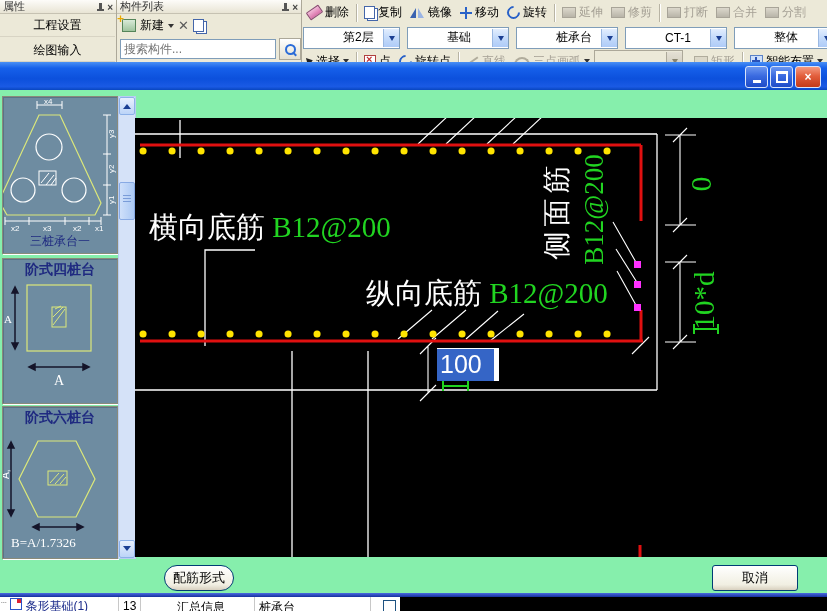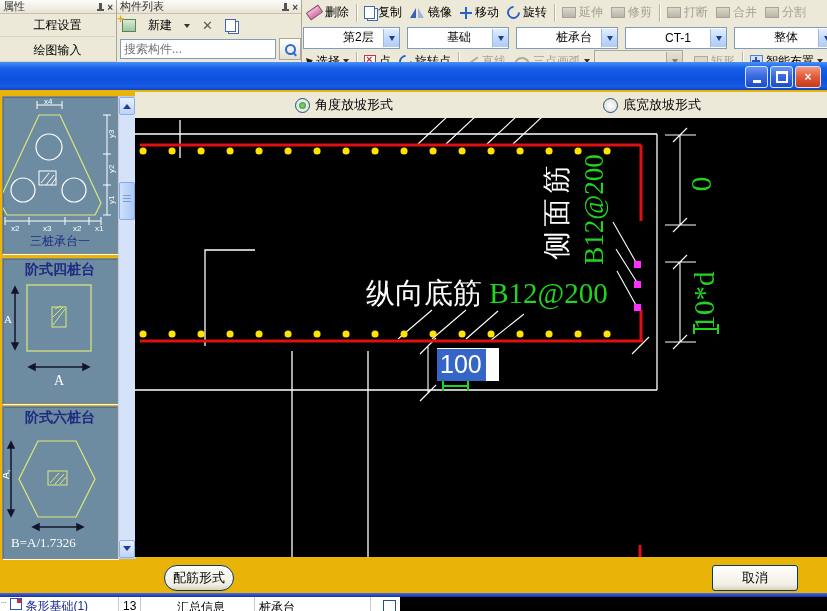--- a/index.html
+++ b/index.html
@@ -13,21 +13,21 @@
         border-bottom:1px solid #c6c2b2;display:flex;align-items:flex-end;padding:0 3px;overflow:hidden;}
   .phdr .t{font-size:11px;color:#333;margin-bottom:-1px;white-space:nowrap;}
   .phdr .sp{flex:1;}
   .pin{position:relative;width:9px;height:9px;margin:0 2px 1px 0;}
   .pin::before{content:"";position:absolute;left:3px;top:0;width:3px;height:6px;background:#555;}
   .pin::after{content:"";position:absolute;left:1px;top:6px;width:7px;height:2px;background:#555;}
   .hx{font-size:10px;font-weight:bold;color:#444;line-height:9px;margin-bottom:1px;cursor:default;}
   .navitem{position:absolute;left:0;width:115px;height:22px;display:flex;align-items:center;justify-content:center;
            border-bottom:1px solid #d8d4c4;background:#ece9d8;cursor:pointer;}
   
-  .mini-tb{position:absolute;left:2px;top:15px;height:21px;display:flex;align-items:center;gap:12px;padding-left:3px;}
+  .mini-tb{position:absolute;left:2px;top:15px;height:21px;display:flex;align-items:center;gap:4px;padding-left:3px;}
   .ico-new{position:relative;width:12px;height:11px;background:linear-gradient(#d9ead8,#9fc49e);border:1px solid #55855a;}
   .ico-new::before{content:"+";position:absolute;top:-8px;left:-6px;color:#e8a800;font-weight:bold;font-size:12px;text-shadow:0 0 1px #fff;}
   .ddarrow{width:0;height:0;border:3px solid transparent;border-top:4px solid #333;margin-top:3px;}
   .xglyph{color:#5a5a5a;font-weight:bold;font-size:13px;}
   .ico-copy{width:9px;height:11px;border:1px solid #4466aa;background:#fff;box-shadow:3px 2px 0 -1px #fff,3px 2px 0 0 #4466aa;}
   .searchrow{position:absolute;left:3px;top:38px;display:flex;align-items:center;}
   .searchbox{width:148px;height:18px;border:1px solid #7f9db9;background:#fff;font-size:12px;padding:0 3px;
              font-family:inherit;color:#888;}
   .magbtn{width:20px;height:20px;margin-left:3px;border:1px solid #aca899;background:linear-gradient(#fff,#e4e0d0);
           display:flex;align-items:center;justify-content:center;cursor:pointer;}
@@ -69,21 +69,21 @@
   
   #titlebar{left:0;top:62px;width:827px;height:28px;
     background:linear-gradient(180deg,#4a90f5 0%,#1660ea 22%,#0c50dc 60%,#1a5ae4 88%,#0846c0 100%);}
   .capbtn{position:absolute;top:4px;width:21px;height:20px;border:1px solid #d8e4fa;border-radius:3px;
           display:flex;align-items:center;justify-content:center;color:#fff;font-weight:bold;font-size:12px;cursor:pointer;}
   .capbtn.mm{background:linear-gradient(#6a96f0,#3a6ae0 45%,#1e4cc8);}
   .capbtn.cl{background:linear-gradient(#f49a80,#e25e3c 45%,#c43a18);width:24px;}
   .maxglyph{width:8px;height:7px;border:2px solid #fff;border-top-width:3px;}
   .minglyph{width:8px;height:3px;background:#fff;margin-top:9px;}
   
-  #dlgbody{left:0;top:90px;width:827px;height:521px;background:#eab308;}
+  #dlgbody{left:0;top:90px;width:827px;height:521px;background:#86efac;}
   .tile{position:absolute;left:2px;width:114px;background:#6e8ca1;border:1px solid #8a8a7a;
         box-shadow:inset 1px 1px 0 #5a7387, 1px 1px 0 #fff;cursor:pointer;overflow:hidden;}
   .tile .cap{color:#1f2a80;font-size:14px;text-align:center;font-weight:bold;}
   .tile .cap.small{font-size:12px;font-weight:normal;}
   .tile svg{display:block;}
   
   #scroll{left:118px;top:6px;width:16px;height:461px;background:#d5e2f8;border:1px solid #b8cdf2;}
   .sbtn{position:absolute;left:0;width:14px;height:16px;background:linear-gradient(#e8f0fe,#bcd4f8);
         border:1px solid #8cb0e8;border-radius:2px;display:flex;align-items:center;justify-content:center;cursor:pointer;}
   .tri-up{width:0;height:0;border:4px solid transparent;border-bottom:5px solid #1b3f93;margin-top:-3px;}
@@ -97,21 +97,21 @@
   .radio{width:13px;height:13px;border-radius:50%;border:1px solid #1d5281;background:radial-gradient(#fff,#dcd8cc);position:relative;cursor:pointer;}
   .radio.sel::after{content:"";position:absolute;inset:3px;border-radius:50%;background:radial-gradient(#8ad48a,#1f9a1f);}
   .radiolabel{margin:0 0 0 5px;font-size:13px;cursor:pointer;}
   
   #cadcanvas{left:135px;top:28px;width:692px;height:439px;background:#000;overflow:hidden;}
   .cadtext{position:absolute;white-space:nowrap;font-family:"Liberation Serif","DejaVu Serif",serif;}
   .w{color:#fff;} .g{color:#21d421;}
   .rot{transform:rotate(-90deg);}
   #editbox{position:absolute;left:302px;top:230px;width:62px;height:33px;background:#fff;display:flex;align-items:center;
            font-family:"Liberation Sans",sans-serif;cursor:text;}
-  #editbox .selval{background:#3565c6;color:#fff;font-size:25px;padding:1px 4px 2px 3px;line-height:29px;}
+  #editbox .selval{background:#3565c6;color:#fff;font-size:25px;padding:1px 12px 2px 3px;line-height:29px;}
   
   .xpbtn{position:absolute;height:24px;border:1px solid #003c74;border-radius:3px;font-size:13px;
          background:linear-gradient(#fff,#f1efe2 78%,#d8d0bf);display:flex;align-items:center;justify-content:center;cursor:pointer;}
   
   #statusbar{left:0;top:593px;width:827px;height:18px;background:#fff;}
   #statusbar .blueline{position:absolute;left:0;top:0;width:827px;height:4px;background:linear-gradient(#4a6ae0,#16309e);}
   .sb-black{position:absolute;left:400px;top:4px;width:427px;height:14px;background:#000;}
   .treedots{color:#999;font-size:9px;letter-spacing:1px;}
   .ico-tree{position:relative;width:10px;height:10px;background:#fff;border:1px solid #2a52c8;}
   .ico-tree::after{content:"";position:absolute;right:0;top:0;width:4px;height:4px;background:#d23;}
@@ -351,26 +351,20 @@
     <div class="abs" id="scroll">
       <span class="sbtn" style="top:0;">
           <span class="tri-up"></span>
         </span>
       <div id="sthumb"></div>
       <span class="sbtn" style="bottom:0;">
           <span class="tri-dn"></span>
         </span>
     </div>
 
-    <div class="abs" id="radiorow">
-      <span class="radio sel" style="margin-left:160px;"></span>
-      <span class="radiolabel">角度放坡形式</span>
-      <span class="radio" style="margin-left:210px;"></span>
-      <span class="radiolabel">底宽放坡形式</span>
-    </div>
 
     <div class="abs" id="cadcanvas">
       <svg width="692" height="439" viewBox="0 0 692 439" style="position:absolute;left:0;top:0;">
         <g stroke="#fff" stroke-width="1.3" fill="none">
           <path d="M0 16 H522 M522 16 V272 M0 272 H522"></path>
           <path d="M45 2 V40"></path>
           <path d="M157 233 V439 M233 233 V439"></path>
           <path d="M120 132 H70 V228"></path>
         </g>
         <g stroke="#fff" stroke-width="1.1" fill="none">
@@ -395,20 +389,24 @@
           <rect x="499" y="143" width="7" height="7"></rect>
             <rect x="499" y="163" width="7" height="7"></rect>
             <rect x="499" y="186" width="7" height="7"></rect>
         </g>
         <g stroke="#21d421" stroke-width="2" fill="none">
           <path d="M308 268 H333 M308 263 V273 M333 263 V273"></path>
           <path d="M559 211 H583 M559 206 V216 M583 206 V216"></path>
         </g>
       </svg>
 
+      <div class="cadtext" style="left:14px;top:90px;font-size:29px;">
+        <span class="w">横向底筋</span>
+        <span class="g">B12@200</span>
+      </div>
       <div class="cadtext" style="left:231px;top:156px;font-size:29px;">
         <span class="w">纵向底筋</span>
         <span class="g">B12@200</span>
       </div>
       <div class="cadtext rot w" style="left:368px;top:73px;width:108px;text-align:center;font-size:28px;letter-spacing:5px;">侧面筋</div>
       <div class="cadtext rot g" style="left:392px;top:76px;width:134px;text-align:center;font-size:27px;">B12@200</div>
       <div class="cadtext rot g" style="left:551px;top:49px;width:30px;text-align:center;font-size:30px;">0</div>
       <div class="cadtext rot g" style="left:529px;top:166px;width:80px;text-align:center;font-size:29px;">10*d</div>
 
       <div id="editbox">

